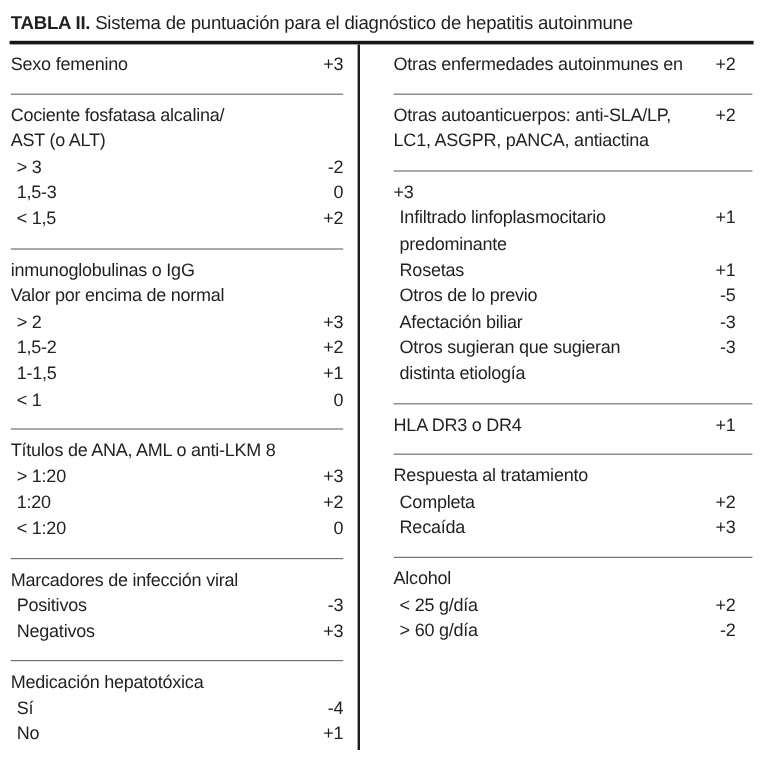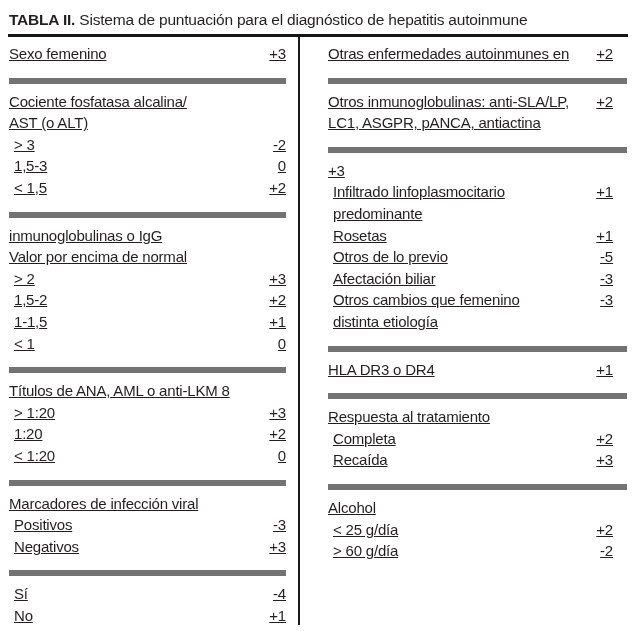--- a/index.html
+++ b/index.html
@@ -25,27 +25,26 @@
     margin: 4px 10px 0 8px;
     height: 3px;
     background: #161616;
     width: 620px;
   }
   .columns {
     display: flex;
     margin: 0 11px 0 9px;
     height: 588px;
     align-items: stretch;
-    text-decoration: underline;
   }
   .col-left { width: 277px; flex: none; }
   .col-spacer { width: 12px; flex: none; }
   .col-divider { width: 2px; flex: none; background: #1c1c1c; }
   .col-right { flex: 1; padding-left: 28px; }
-  .section { border-top: 6px solid #737373; margin-top: 13px; padding-top: 7px; }
+  .section { border-top: 1px solid #737373; margin-top: 13px; padding-top: 7px; }
   .section:first-child { border-top: none; margin-top: 0; padding-top: 6px; }
   .row {
     display: flex;
     justify-content: space-between;
     align-items: baseline;
     font-size: 15px;
     line-height: 21.6px;
     letter-spacing: -0.2px;
   }
   .row.indent .label { padding-left: 5px; }
@@ -138,20 +137,23 @@
           <div class="row indent">
             <span class="label">Positivos</span>
             <span class="value">-3</span>
           </div>
           <div class="row indent">
             <span class="label">Negativos</span>
             <span class="value">+3</span>
           </div>
         </div>
         <div class="section">
+          <div class="row">
+            <span class="label">Medicación hepatotóxica</span>
+          </div>
           <div class="row indent">
             <span class="label">Sí</span>
             <span class="value">-4</span>
           </div>
           <div class="row indent">
             <span class="label">No</span>
             <span class="value">+1</span>
           </div>
         </div>
       </div>
@@ -159,21 +161,21 @@
     <div class="col-divider"></div>
     <div class="col-right" id="col-right">
         <div class="section">
           <div class="row">
             <span class="label">Otras enfermedades autoinmunes en</span>
             <span class="value">+2</span>
           </div>
         </div>
         <div class="section">
           <div class="row">
-            <span class="label">Otros inmunoglobulinas: anti-SLA/LP,</span>
+            <span class="label">Otras autoanticuerpos: anti-SLA/LP,</span>
             <span class="value">+2</span>
           </div>
           <div class="row">
             <span class="label">LC1, ASGPR, pANCA, antiactina</span>
           </div>
         </div>
         <div class="section">
           <div class="row indent">
             <span class="value">+3</span>
           </div>
@@ -190,21 +192,21 @@
           </div>
           <div class="row indent">
             <span class="label">Otros de lo previo</span>
             <span class="value">-5</span>
           </div>
           <div class="row indent">
             <span class="label">Afectación biliar</span>
             <span class="value">-3</span>
           </div>
           <div class="row indent">
-            <span class="label">Otros cambios que femenino</span>
+            <span class="label">Otros sugieran que sugieran</span>
             <span class="value">-3</span>
           </div>
           <div class="row indent">
             <span class="label">distinta etiología</span>
           </div>
         </div>
         <div class="section">
           <div class="row">
             <span class="label">HLA DR3 o DR4</span>
             <span class="value">+1</span>

